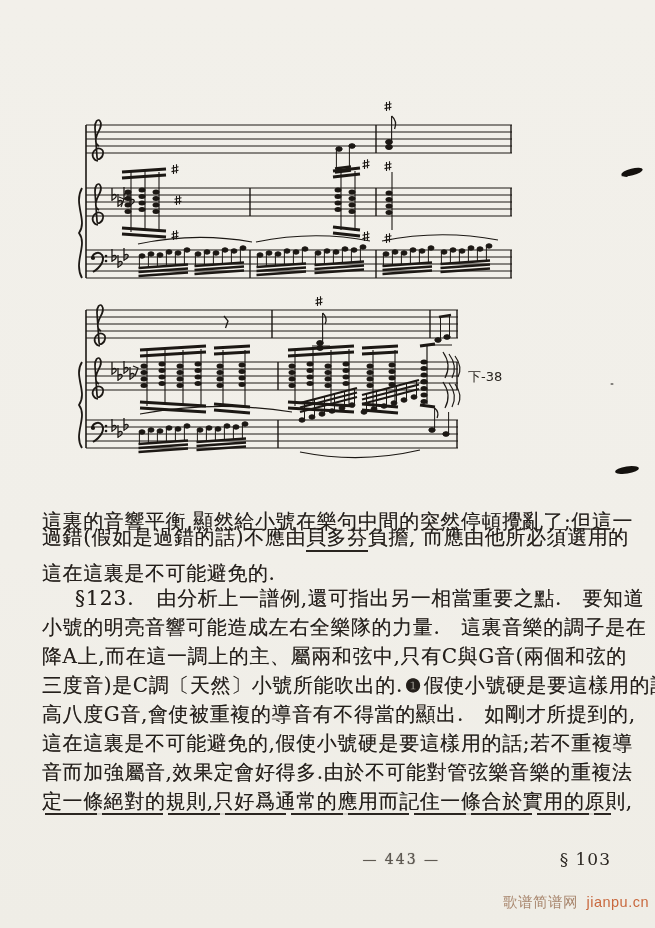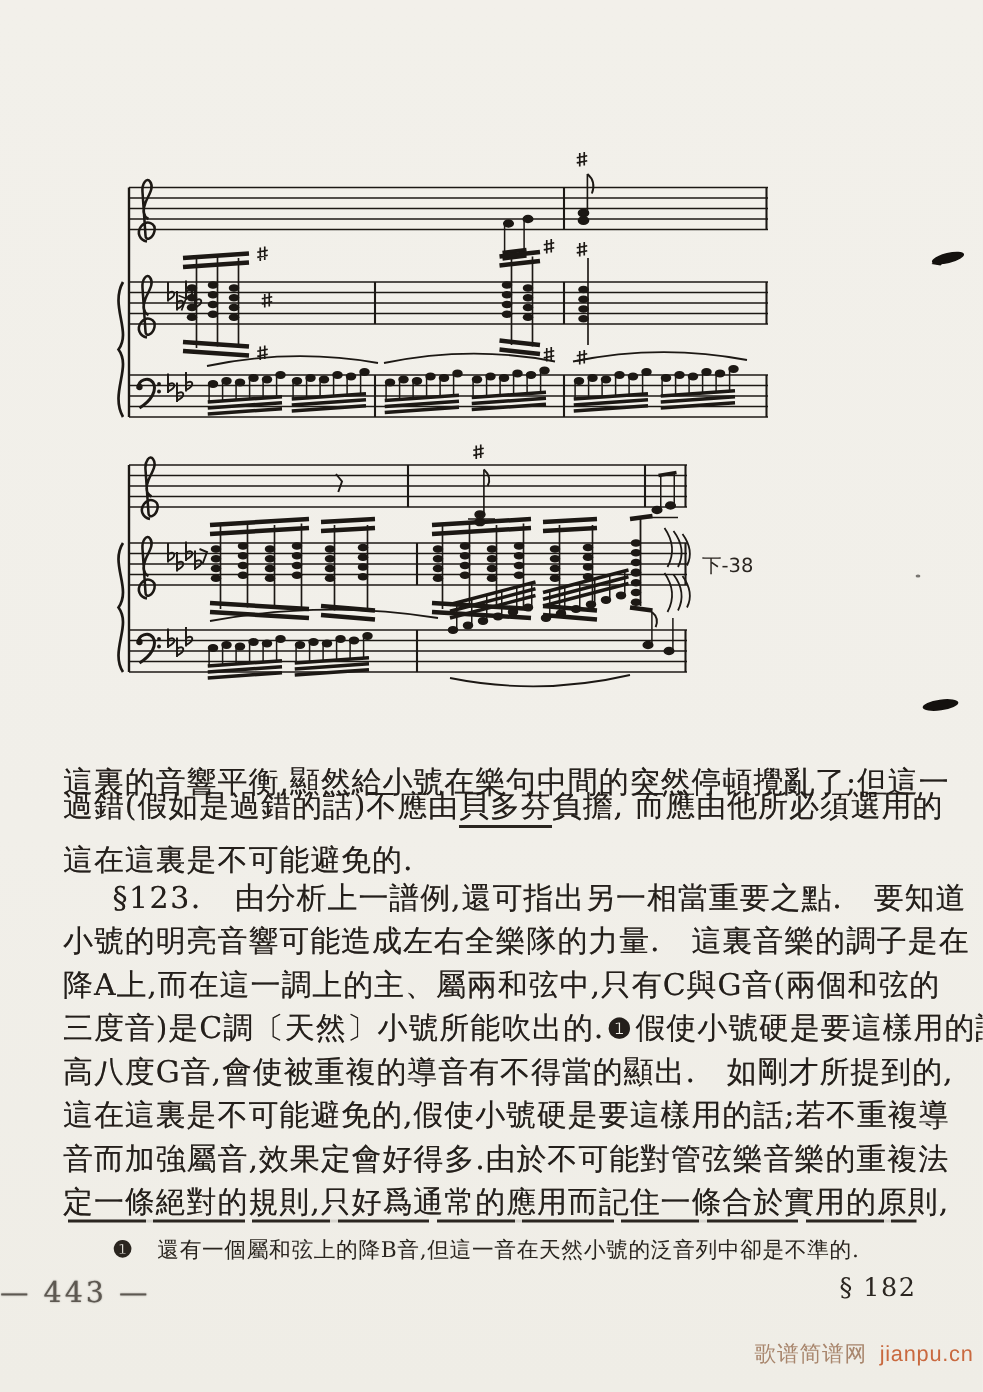--- a/index.html
+++ b/index.html
@@ -28,22 +28,22 @@
   .fnrule{
     position:absolute;left:45px;top:813px;width:566px;height:2px;
     background:repeating-linear-gradient(90deg,#2b2621 0 52px,rgba(43,38,33,.12) 52px 57px,#2b2621 57px 118px,rgba(43,38,33,0) 118px 123px);
   }
   .footnote{
     position:absolute;left:75px;top:824px;width:530px;
     font-size:14.5px;letter-spacing:.4px;color:#2a251f;white-space:nowrap;
   }
   .footnote .mk{font-size:15px;font-weight:bold;padding-right:16px;}
   .pageno{
-    position:absolute;left:0;top:851px;width:440px;text-align:left;
-    font-size:19px;color:#5d5851;letter-spacing:2px;
+    position:absolute;left:0;top:851px;width:440px;text-align:right;
+    font-size:14px;color:#5d5851;letter-spacing:2px;
     text-shadow:0 0 1px rgba(93,88,81,.8);
   }
   .secno{
     position:absolute;right:44px;top:849px;
     font-size:17px;color:#2b2621;letter-spacing:1px;
   }
   .watermark{
     position:absolute;right:6px;top:893px;
     font-family:"Liberation Sans", sans-serif;
     font-size:14.5px;letter-spacing:.5px;white-space:nowrap;
@@ -351,25 +351,22 @@
     </div>
     <div class="tline" style="top:759px">
       <span>音而加強屬音,效果定會好得多.由於不可能對管弦樂音樂的重複法</span>
     </div>
     <div class="tline" style="top:788px">
       <span>定一條絕對的規則,只好爲通常的應用而記住一條合於實用的原則,</span>
     </div>
   </div>
 
   <div class="fnrule"></div>
-  <div class="footnote">
-    <span class="mk">❶</span><span>還有一個屬和弦上的降B音,但這一音在天然小號的泛音列中卻是不準的.</span>
-  </div>
 
   <div class="pageno">— 443 —</div>
-  <div class="secno">§ 182</div>
+  <div class="secno">§ 103</div>
 
   <div class="watermark">
     <span class="wm-cn">歌谱简谱网</span>
     <span class="wm-url">jianpu.cn</span>
   </div>
 
 </div>
 
 </body></html>

